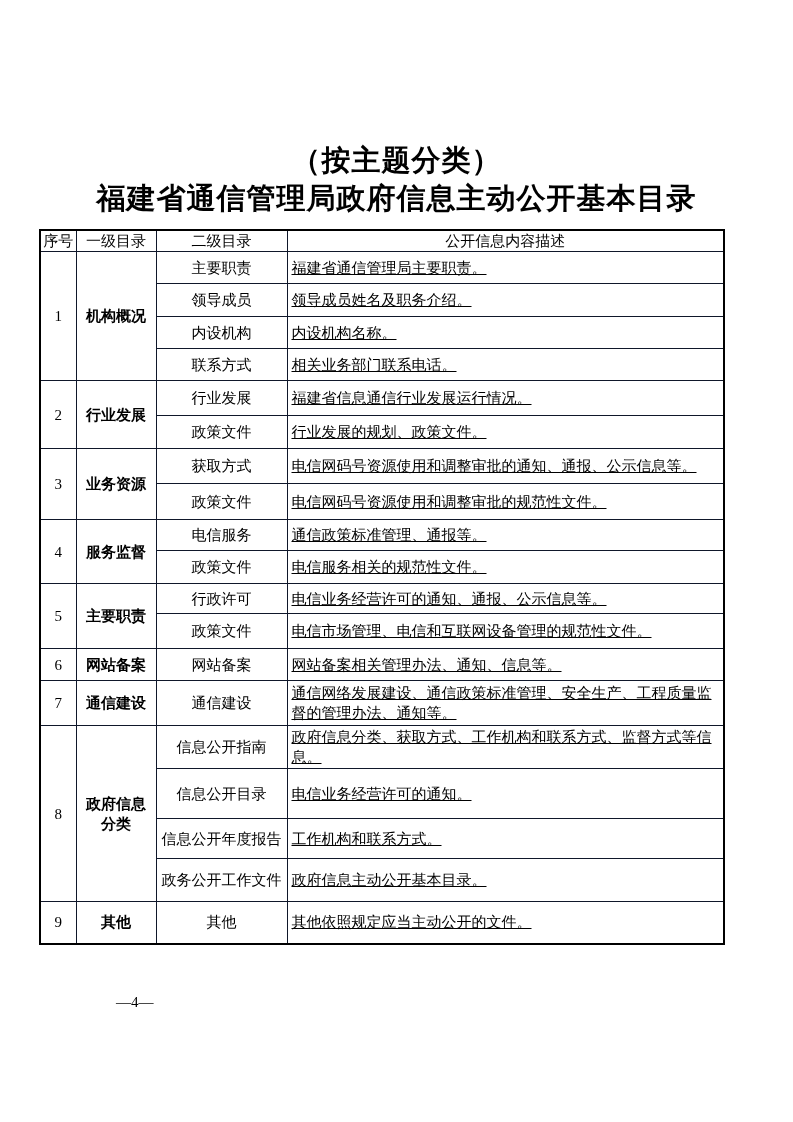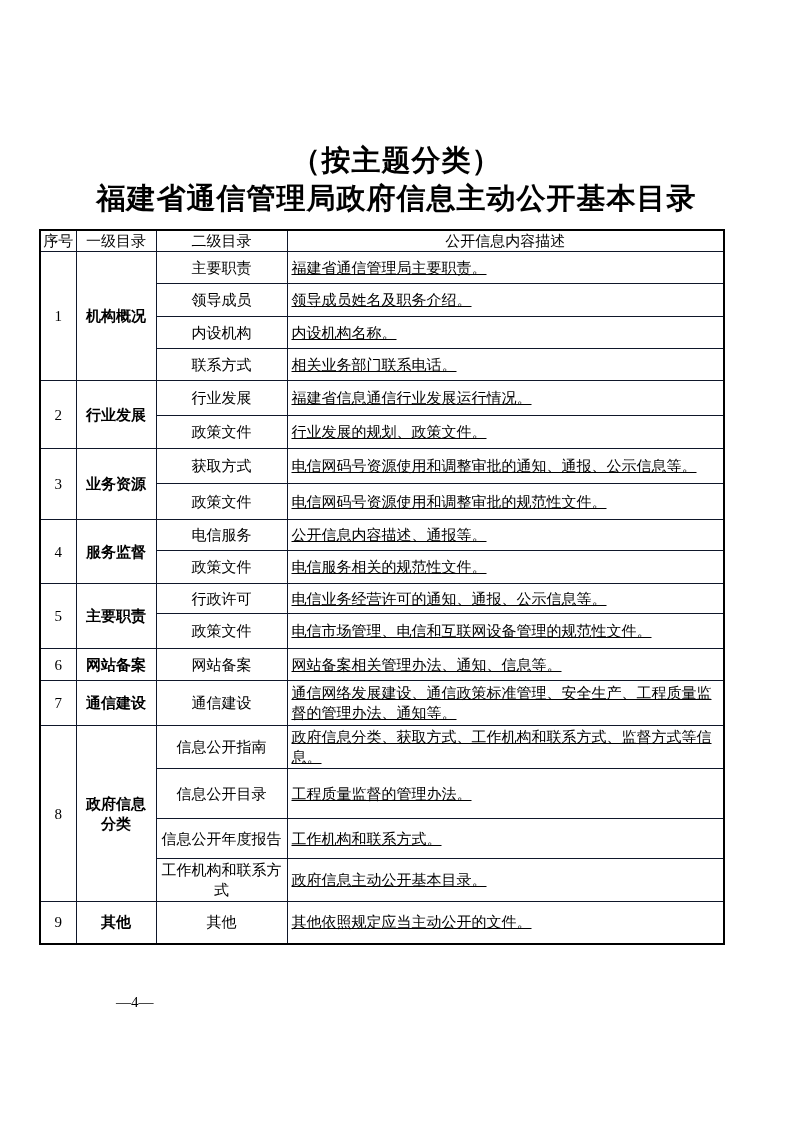--- a/index.html
+++ b/index.html
@@ -129,21 +129,21 @@
           <td class="desc-cell">电信网码号资源使用和调整审批的通知、通报、公示信息等。</td>
         </tr>
         <tr style="height: 36px;">
           <td class="level2-cell">政策文件</td>
           <td class="desc-cell">电信网码号资源使用和调整审批的规范性文件。</td>
         </tr>
         <tr style="height: 31px;">
           <td class="serial-cell" rowspan="2">4</td>
           <td class="level1-cell" rowspan="2">服务监督</td>
           <td class="level2-cell">电信服务</td>
-          <td class="desc-cell">公开信息内容描述、通报等。</td>
+          <td class="desc-cell">通信政策标准管理、通报等。</td>
         </tr>
         <tr style="height: 33px;">
           <td class="level2-cell">政策文件</td>
           <td class="desc-cell">电信服务相关的规范性文件。</td>
         </tr>
         <tr style="height: 30px;">
           <td class="serial-cell" rowspan="2">5</td>
           <td class="level1-cell" rowspan="2">主要职责</td>
           <td class="level2-cell">行政许可</td>
           <td class="desc-cell">电信业务经营许可的通知、通报、公示信息等。</td>
@@ -165,28 +165,28 @@
           <td class="desc-cell">通信网络发展建设、通信政策标准管理、安全生产、工程质量监督的管理办法、通知等。</td>
         </tr>
         <tr style="height: 43px;">
           <td class="serial-cell" rowspan="4">8</td>
           <td class="level1-cell" rowspan="4">政府信息分类</td>
           <td class="level2-cell">信息公开指南</td>
           <td class="desc-cell">政府信息分类、获取方式、工作机构和联系方式、监督方式等信息。</td>
         </tr>
         <tr style="height: 50px;">
           <td class="level2-cell">信息公开目录</td>
-          <td class="desc-cell">工程质量监督的管理办法。</td>
+          <td class="desc-cell">电信业务经营许可的通知。</td>
         </tr>
         <tr style="height: 40px;">
           <td class="level2-cell">信息公开年度报告</td>
           <td class="desc-cell">工作机构和联系方式。</td>
         </tr>
         <tr style="height: 43px;">
-          <td class="level2-cell">工作机构和联系方式</td>
+          <td class="level2-cell">政务公开工作文件</td>
           <td class="desc-cell">政府信息主动公开基本目录。</td>
         </tr>
         <tr style="height: 42px;">
           <td class="serial-cell" rowspan="1">9</td>
           <td class="level1-cell" rowspan="1">其他</td>
           <td class="level2-cell">其他</td>
           <td class="desc-cell">其他依照规定应当主动公开的文件。</td>
         </tr>
       </tbody>
   </table>

